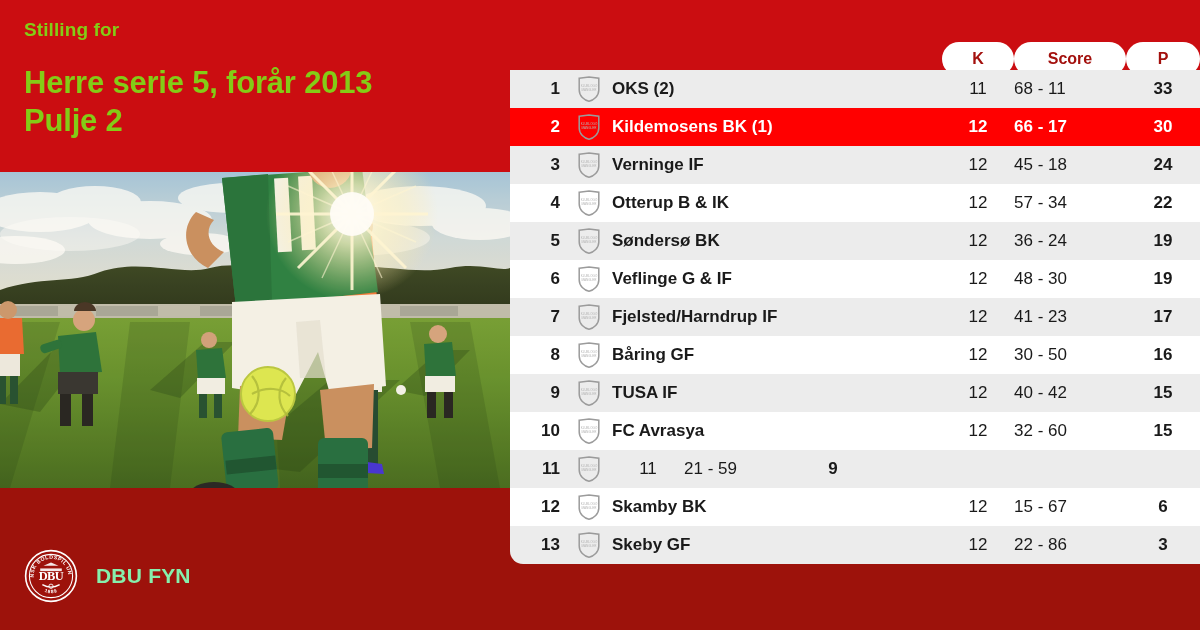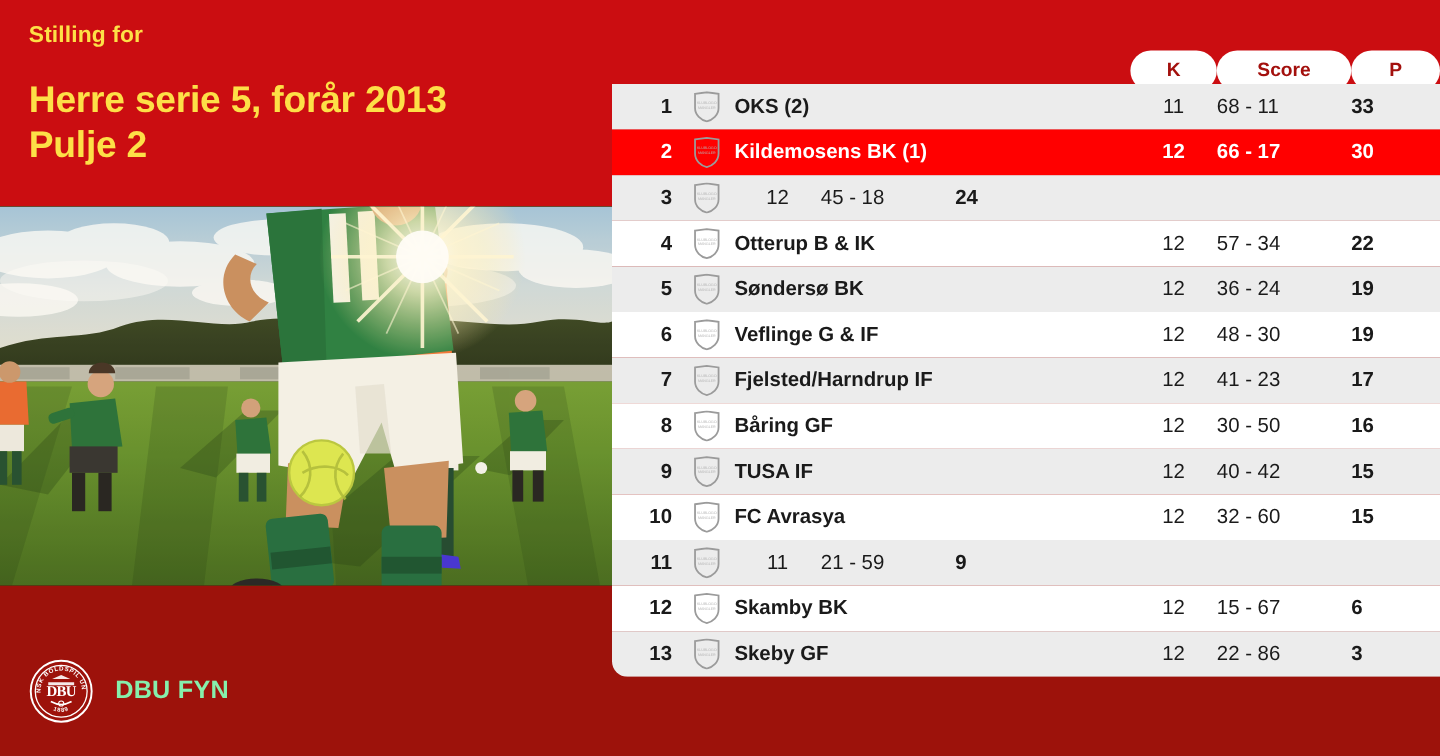--- a/index.html
+++ b/index.html
@@ -13,21 +13,21 @@
 
   
   #top-band{
     position:absolute; left:0; top:0; width:1200px; height:172px;
     background:#cb0d11;
   }
 
   
   #title-block{
     position:absolute; left:24px; top:18px; width:470px;
-    color:#fde047;
+    color:#84cc16;
   }
   #eyebrow{
     font-size:19px; font-weight:bold; letter-spacing:.1px;
     line-height:1.25;
   }
   #title-line1,#title-line2{
     font-size:31px; font-weight:bold; line-height:1.24;
     letter-spacing:-.2px;
   }
   #title-line1{ margin-top:22px; }
@@ -77,21 +77,21 @@
   }
   .c-k{
     width:72px; flex:0 0 72px; text-align:center;
     font-weight:normal; font-size:17px;
   }
   .c-score{
     width:112px; flex:0 0 112px; text-align:left;
     font-weight:normal; font-size:17px;
   }
   .c-p{
-    width:74px; flex:0 0 74px; text-align:left;
+    width:74px; flex:0 0 74px; text-align:center;
     font-weight:bold; font-size:17px;
   }
   .row.highlight .c-k,
   .row.highlight .c-score{ font-weight:bold; }
 
   
   #head-pills{
     position:absolute; left:510px; top:42px; width:690px; height:34px;
     display:flex; align-items:center; pointer-events:none;
   }
@@ -361,20 +361,21 @@
     </div>
     <div class="row alt">
       <div class="c-rank">3</div>
       <div class="c-crest">
         <svg width="22" height="26" viewBox="0 0 22 26" aria-hidden="true">
           <path d="M1.2,2.2 L11,0.9 L20.8,2.2 L20.8,14 C20.8,20 15.8,24.2 11,25.2 C6.2,24.2 1.2,20 1.2,14 Z" fill="none" stroke="#9b9b9b" stroke-width="1.5"></path>
           <text x="11" y="10.5" font-family="'Liberation Sans', sans-serif" font-size="3" fill="#b5b5b5" text-anchor="middle">KLUBLOGO</text>
           <text x="11" y="14.5" font-family="'Liberation Sans', sans-serif" font-size="3" fill="#b5b5b5" text-anchor="middle">MANGLER</text>
         </svg>
       </div>
+      <div class="c-team">Verninge IF</div>
       <div class="c-k">12</div>
       <div class="c-score">45 - 18</div>
       <div class="c-p">24</div>
     </div>
     <div class="row">
       <div class="c-rank">4</div>
       <div class="c-crest">
         <svg width="22" height="26" viewBox="0 0 22 26" aria-hidden="true">
           <path d="M1.2,2.2 L11,0.9 L20.8,2.2 L20.8,14 C20.8,20 15.8,24.2 11,25.2 C6.2,24.2 1.2,20 1.2,14 Z" fill="none" stroke="#9b9b9b" stroke-width="1.5"></path>
           <text x="11" y="10.5" font-family="'Liberation Sans', sans-serif" font-size="3" fill="#b5b5b5" text-anchor="middle">KLUBLOGO</text>

